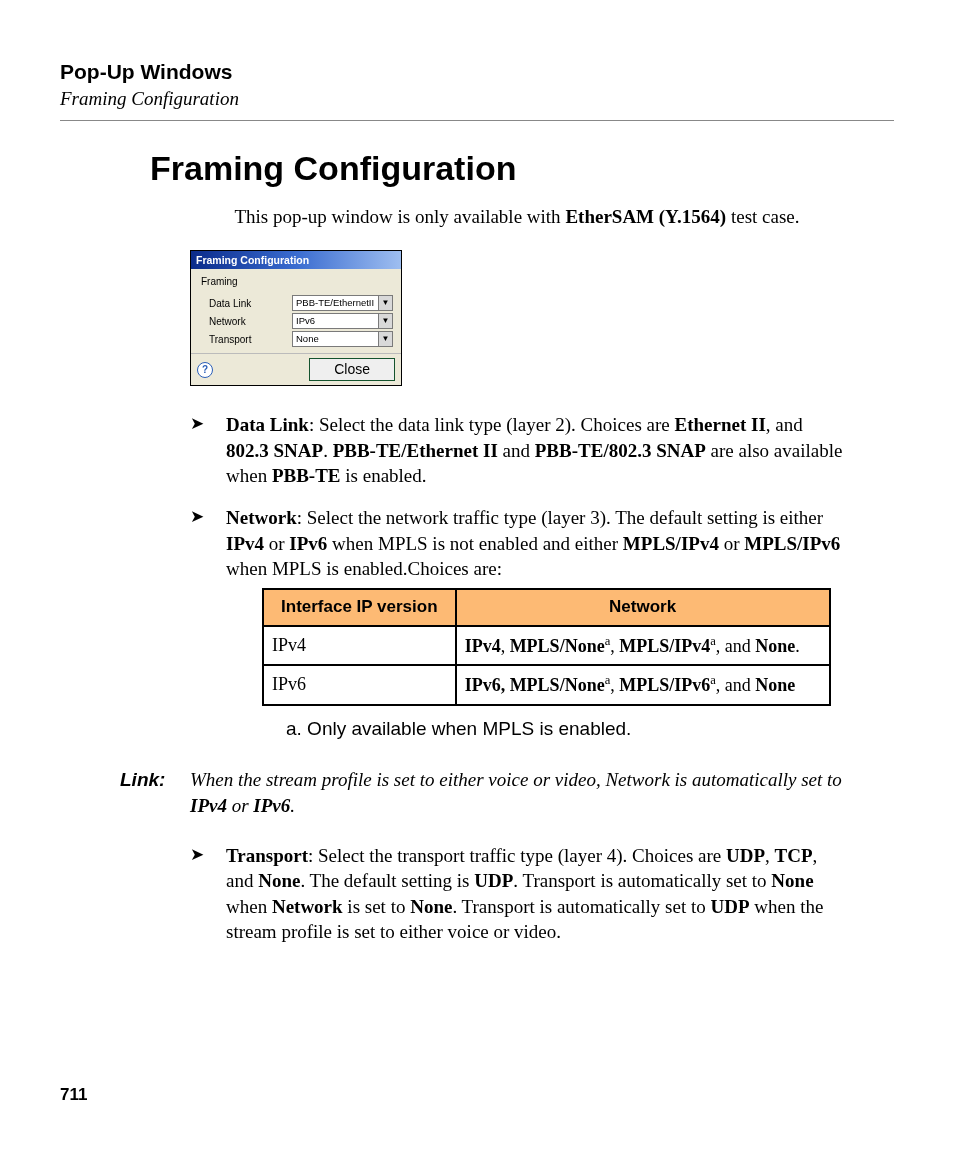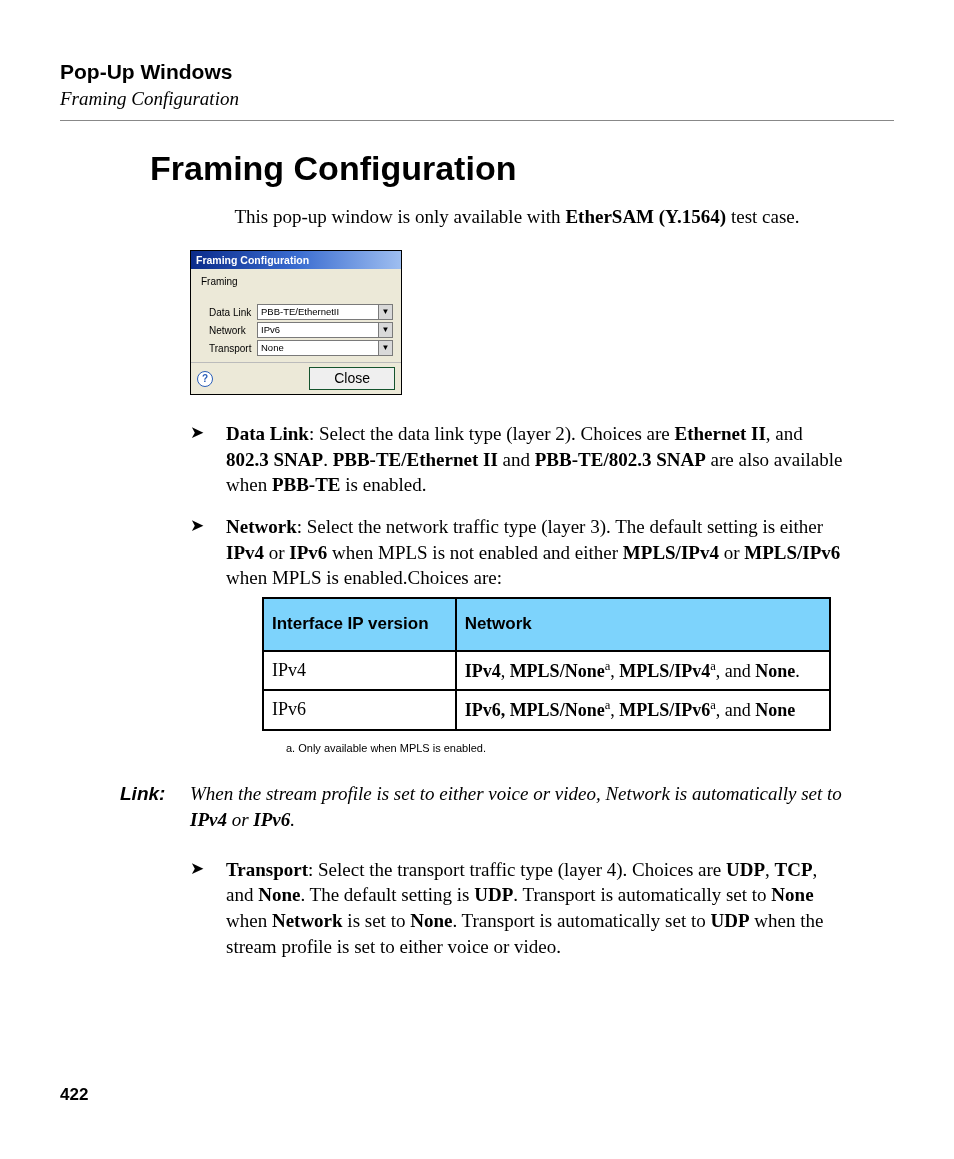--- a/index.html
+++ b/index.html
@@ -22,27 +22,28 @@
   .para{margin:0 0 20px 0;text-align:center;}
   .dialog{
     width:210px;border:1px solid #000;margin:10px 0 26px 0;
     font-family:Tahoma,Arial,sans-serif;font-size:10px;background:#f4f4f4;
   }
   .dlg-title{
     background:linear-gradient(to right,#0a2b8a,#3a6cd0,#9ebef0);
     color:#fff;font-weight:700;padding:2px 5px;font-size:10.5px;
   }
   .dlg-body{padding:6px 8px 4px 8px;background:#ece9d8;}
-  .fieldset-label{font-size:10px;margin-bottom:16px;margin-left:2px;}
+  .fieldset-label{font-size:10px;margin-bottom:7px;margin-left:2px;}
   .field-row{display:flex;align-items:center;margin:2px 0 2px 10px;}
   .field-row label{width:48px;font-size:10px;}
   .combo{
     flex:1;display:flex;align-items:center;justify-content:space-between;
     border:1px solid #7a7a7a;background:#fff;height:14px;padding:0 0 0 3px;
     font-size:9.5px;
+    margin-left:35px;
   }
   .combo .arrow{
     width:13px;height:14px;background:#d9d9d9;border-left:1px solid #7a7a7a;
     display:flex;align-items:center;justify-content:center;font-size:8px;
   }
   .dlg-foot{
     border-top:1px solid #bbb;background:#ece9d8;
     display:flex;justify-content:space-between;align-items:center;
     padding:4px 6px;
   }
@@ -58,25 +59,25 @@
   ul.arrow{list-style:none;padding:0;margin:12px 0 18px 0;}
   ul.arrow>li{position:relative;padding-left:36px;margin-bottom:16px;}
   ul.arrow>li::before{
     content:"➤";position:absolute;left:0;top:1px;font-size:17px;color:#000;
   }
   table.net{
     border-collapse:collapse;width:92%;margin:6px 0 10px 36px;
     font-size:18px;
   }
   table.net th{
-    background:#7dd3fc;font-family:"Segoe UI",Arial,sans-serif;font-weight:700;
-    border:2px solid #000;padding:14px 8px;text-align:left;font-size:17px;
+    background:#fdba74;font-family:"Segoe UI",Arial,sans-serif;font-weight:700;
+    border:2px solid #000;padding:6px 8px;text-align:center;font-size:17px;
   }
   table.net td{border:2px solid #000;padding:6px 8px;vertical-align:top;}
-  .tnote{margin:8px 0 26px 60px;font-family:"Segoe UI",Arial,sans-serif;font-size:11px;}
+  .tnote{margin:8px 0 26px 60px;font-family:"Segoe UI",Arial,sans-serif;font-size:19px;}
   .note-row{display:flex;margin:0 0 24px 0;}
   .note-label{
     font-family:"Segoe UI",Arial,sans-serif;font-weight:700;
     font-style:italic;font-size:19px;width:70px;flex:0 0 70px;margin-left:-70px;
   }
   .note-text{font-style:italic;font-size:19px;line-height:1.35;}
   sup{font-size:0.7em;}
   .footer{
     position:absolute;left:60px;right:60px;bottom:54px;
     display:flex;justify-content:space-between;align-items:baseline;
@@ -171,14 +172,14 @@
 
   <ul class="arrow">
     <li>
       <b>Transport</b><span>: Select the transport traffic type (layer 4). Choices are </span><b>UDP</b><span>, </span><b>TCP</b><span>, and </span><b>None</b><span>. The default setting is </span><b>UDP</b><span>. Transport is automatically set to </span><b>None</b><span> when </span><b>Network</b><span> is set to </span><b>None</b><span>. Transport is automatically set to </span><b>UDP</b><span> when the stream profile is set to either voice or video.</span>
     </li>
   </ul>
 
 </div>
 
 <div class="footer">
-  <span class="pn">422</span>
+  <span class="pn">711</span>
 </div>
 
 </body></html>

